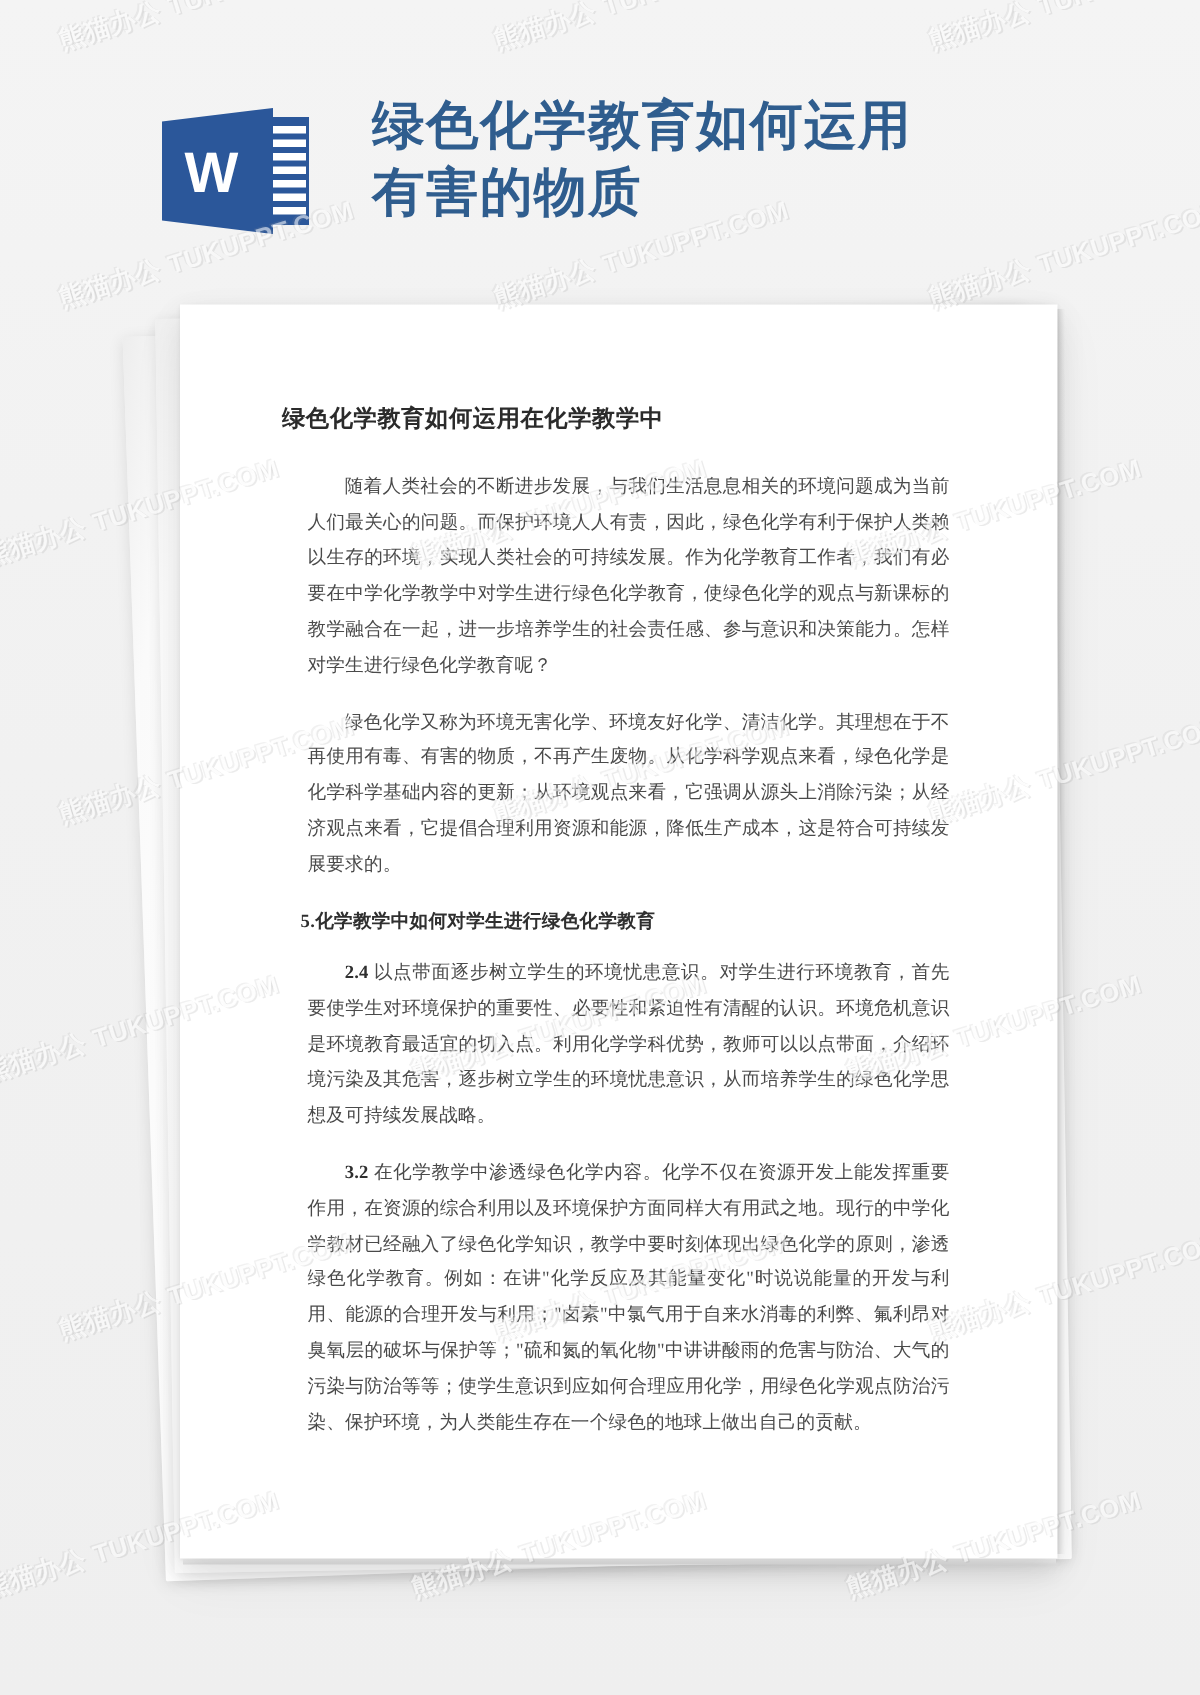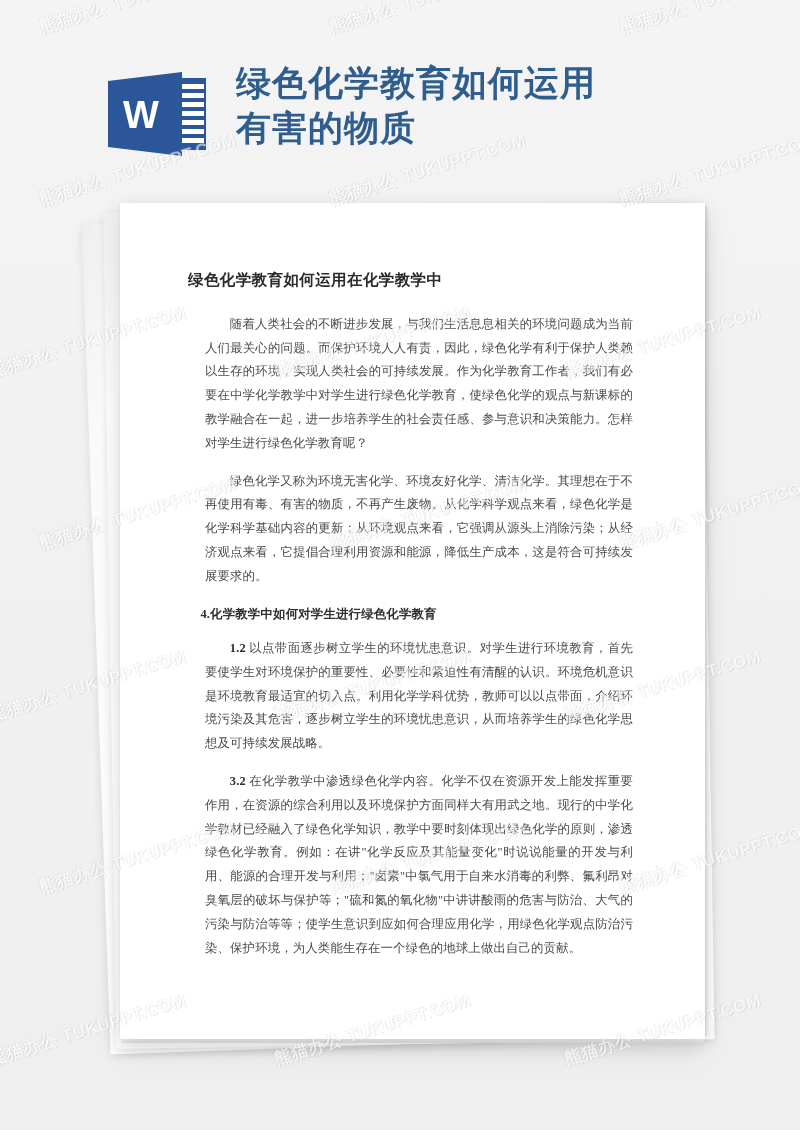--- a/index.html
+++ b/index.html
@@ -57,21 +57,21 @@
   }
   #word-icon {
     position: absolute;
     left: 108px;
     top: 72px;
     width: 98px;
     height: 84px;
   }
   #header-title {
     position: absolute;
-    left: 236px;
+    left: 248px;
     top: 62px;
     width: 500px;
     font-family: "Liberation Serif", "DejaVu Serif", serif;
     font-size: 35px;
     font-weight: 700;
     line-height: 1.28;
     color: #2f5d8e;
     letter-spacing: 1px;
   }
   #header-title .ln { display: block; }
@@ -228,22 +228,22 @@
     <div class="sheet" id="sheet-back-1"></div>
     <div class="sheet" id="sheet-edge"></div>
     <div class="sheet" id="sheet-front"></div>
   </div>
 
   <div id="doc">
     <h1 id="doc-title">绿色化学教育如何运用在化学教学中</h1>
     <div id="doc-blocks">
         <p class="para">随着人类社会的不断进步发展，与我们生活息息相关的环境问题成为当前人们最关心的问题。而保护环境人人有责，因此，绿色化学有利于保护人类赖以生存的环境，实现人类社会的可持续发展。作为化学教育工作者，我们有必要在中学化学教学中对学生进行绿色化学教育，使绿色化学的观点与新课标的教学融合在一起，进一步培养学生的社会责任感、参与意识和决策能力。怎样对学生进行绿色化学教育呢？</p>
         <p class="para">绿色化学又称为环境无害化学、环境友好化学、清洁化学。其理想在于不再使用有毒、有害的物质，不再产生废物。从化学科学观点来看，绿色化学是化学科学基础内容的更新；从环境观点来看，它强调从源头上消除污染；从经济观点来看，它提倡合理利用资源和能源，降低生产成本，这是符合可持续发展要求的。</p>
-        <p class="heading">4.化学教学中如何对学生进行绿色化学教育</p>
-        <p class="para"><span class="lead">1.2 </span>以点带面逐步树立学生的环境忧患意识。对学生进行环境教育，首先要使学生对环境保护的重要性、必要性和紧迫性有清醒的认识。环境危机意识是环境教育最适宜的切入点。利用化学学科优势，教师可以以点带面，介绍环境污染及其危害，逐步树立学生的环境忧患意识，从而培养学生的绿色化学思想及可持续发展战略。</p>
+        <p class="heading">5.化学教学中如何对学生进行绿色化学教育</p>
+        <p class="para"><span class="lead">2.4 </span>以点带面逐步树立学生的环境忧患意识。对学生进行环境教育，首先要使学生对环境保护的重要性、必要性和紧迫性有清醒的认识。环境危机意识是环境教育最适宜的切入点。利用化学学科优势，教师可以以点带面，介绍环境污染及其危害，逐步树立学生的环境忧患意识，从而培养学生的绿色化学思想及可持续发展战略。</p>
         <p class="para"><span class="lead">3.2 </span>在化学教学中渗透绿色化学内容。化学不仅在资源开发上能发挥重要作用，在资源的综合利用以及环境保护方面同样大有用武之地。现行的中学化学教材已经融入了绿色化学知识，教学中要时刻体现出绿色化学的原则，渗透绿色化学教育。例如：在讲"化学反应及其能量变化"时说说能量的开发与利用、能源的合理开发与利用；"卤素"中氯气用于自来水消毒的利弊、氟利昂对臭氧层的破坏与保护等；"硫和氮的氧化物"中讲讲酸雨的危害与防治、大气的污染与防治等等；使学生意识到应如何合理应用化学，用绿色化学观点防治污染、保护环境，为人类能生存在一个绿色的地球上做出自己的贡献。</p>
       </div>
   </div>
 
   <div id="watermarks">
       <div class="wm" style="left: 40px; top: 188px; font-size: 17px; transform: rotate(-17deg);"><span class="cn">熊猫办公</span><span>TUKUPPT.COM</span></div>
       <div class="wm" style="left: 330px; top: 188px; font-size: 17px; transform: rotate(-17deg);"><span class="cn">熊猫办公</span><span>TUKUPPT.COM</span></div>
       <div class="wm" style="left: 620px; top: 188px; font-size: 17px; transform: rotate(-17deg);"><span class="cn">熊猫办公</span><span>TUKUPPT.COM</span></div>
       <div class="wm" style="left: -10px; top: 360px; font-size: 17px; transform: rotate(-17deg);"><span class="cn">熊猫办公</span><span>TUKUPPT.COM</span></div>
       <div class="wm" style="left: 275px; top: 360px; font-size: 17px; transform: rotate(-17deg);"><span class="cn">熊猫办公</span><span>TUKUPPT.COM</span></div>

